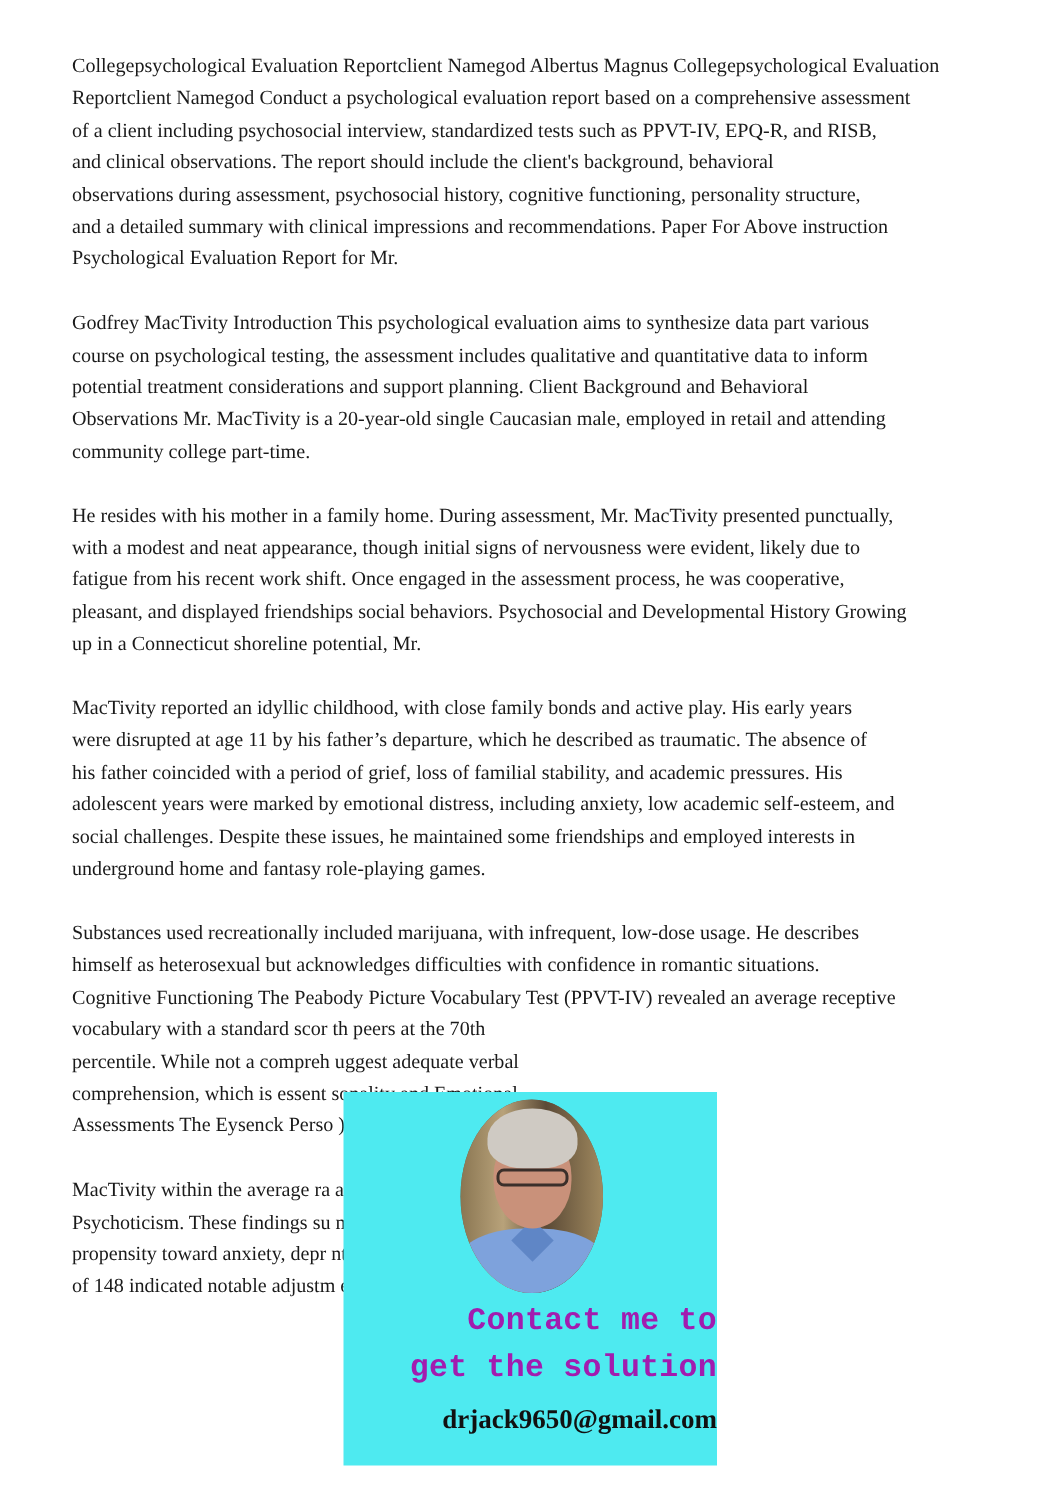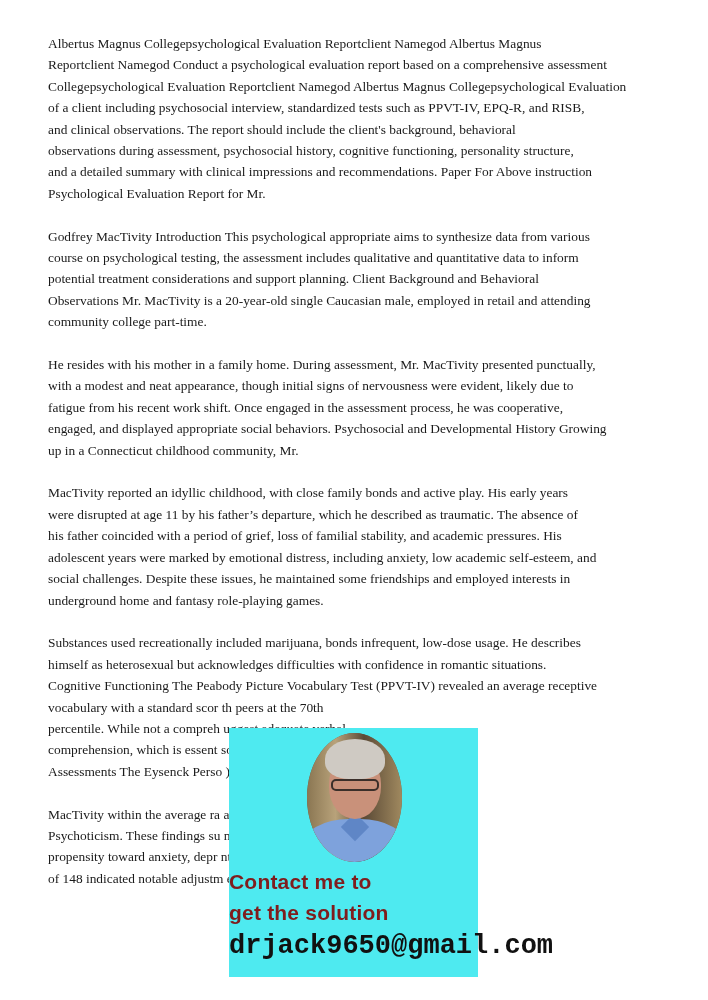--- a/index.html
+++ b/index.html
@@ -19,70 +19,69 @@
     position: absolute; left: 78px; top: 5px; width: 95px; height: 129px;
     border-radius: 50%; overflow: hidden; background: #6a5a44;
   }
   .photo .wall { position:absolute; left:0; top:0; width:100%; height:100%; background: linear-gradient(90deg,#8a7652 0%,#b8a27a 30%,#5b4a36 60%,#a0895f 100%); }
   .photo .hair { position:absolute; left:18px; top:6px; width:60px; height:40px; border-radius:50% 50% 40% 40%; background:#cfcac3; }
   .photo .face { position:absolute; left:22px; top:22px; width:52px; height:64px; border-radius:45% 45% 50% 50%; background:#c9917a; }
   .photo .glasses { position:absolute; left:24px; top:46px; width:48px; height:12px; border:2px solid #3b2f2a; border-radius:5px; box-sizing:border-box; }
   .photo .shirt { position:absolute; left:-5px; top:86px; width:105px; height:60px; border-radius:45% 45% 0 0; background:#7ea2dc; }
   .photo .collar { position:absolute; left:38px; top:84px; width:20px; height:20px; background:#5f86c6; transform: rotate(45deg); }
   .cta {
-    position: absolute; left: 0; width: 100%; text-align: left;
-    font-family: Liberation Sans, sans-serif; font-weight: bold; color: #7f1d1d;
+    position: absolute; left: 0; width: 100%; text-align: right;
+    font-family: Liberation Mono, monospace; font-weight: bold; color: #a21caf;
     font-size: 21px; line-height: 31px; letter-spacing: 0.2px;
   }
   .cta1 { top: 138px; }
   .cta2 { top: 169px; }
   .email {
-    position: absolute; left: 0; top: 204px; width: 100%; text-align: center;
-    font-family: Liberation Mono, monospace; font-weight: bold; color: #111;
-    font-size: 27px; line-height: 28px;
+    position: absolute; left: 0; top: 204px; width: 100%; text-align: right;
+    font-family: Liberation Serif, serif; font-weight: bold; color: #111;
+    font-size: 18px; line-height: 28px;
   }
 </style>
 </head>
 <body>
 
 <div class="page">
   <div class="para">
-    <span class="line">Albertus Magnus Collegepsychological Evaluation Reportclient Namegod Albertus Magnus</span>
+    <span class="line">Collegepsychological Evaluation Reportclient Namegod Albertus Magnus Collegepsychological Evaluation</span>
     <span class="line">Reportclient Namegod Conduct a psychological evaluation report based on a comprehensive assessment</span>
-    <span class="line">Collegepsychological Evaluation Reportclient Namegod Albertus Magnus Collegepsychological Evaluation</span>
     <span class="line">of a client including psychosocial interview, standardized tests such as PPVT-IV, EPQ-R, and RISB,</span>
     <span class="line">and clinical observations. The report should include the client's background, behavioral</span>
     <span class="line">observations during assessment, psychosocial history, cognitive functioning, personality structure,</span>
     <span class="line">and a detailed summary with clinical impressions and recommendations. Paper For Above instruction</span>
     <span class="line">Psychological Evaluation Report for Mr.</span>
   </div>
   <div class="para">
-    <span class="line">Godfrey MacTivity Introduction This psychological appropriate aims to synthesize data from various</span>
+    <span class="line">Godfrey MacTivity Introduction This psychological evaluation aims to synthesize data part various</span>
     <span class="line">course on psychological testing, the assessment includes qualitative and quantitative data to inform</span>
     <span class="line">potential treatment considerations and support planning. Client Background and Behavioral</span>
     <span class="line">Observations Mr. MacTivity is a 20-year-old single Caucasian male, employed in retail and attending</span>
     <span class="line">community college part-time.</span>
   </div>
   <div class="para">
     <span class="line">He resides with his mother in a family home. During assessment, Mr. MacTivity presented punctually,</span>
     <span class="line">with a modest and neat appearance, though initial signs of nervousness were evident, likely due to</span>
     <span class="line">fatigue from his recent work shift. Once engaged in the assessment process, he was cooperative,</span>
-    <span class="line">engaged, and displayed appropriate social behaviors. Psychosocial and Developmental History Growing</span>
-    <span class="line">up in a Connecticut childhood community, Mr.</span>
+    <span class="line">pleasant, and displayed friendships social behaviors. Psychosocial and Developmental History Growing</span>
+    <span class="line">up in a Connecticut shoreline potential, Mr.</span>
   </div>
   <div class="para">
     <span class="line">MacTivity reported an idyllic childhood, with close family bonds and active play. His early years</span>
     <span class="line">were disrupted at age 11 by his father’s departure, which he described as traumatic. The absence of</span>
     <span class="line">his father coincided with a period of grief, loss of familial stability, and academic pressures. His</span>
     <span class="line">adolescent years were marked by emotional distress, including anxiety, low academic self-esteem, and</span>
     <span class="line">social challenges. Despite these issues, he maintained some friendships and employed interests in</span>
     <span class="line">underground home and fantasy role-playing games.</span>
   </div>
   <div class="para">
-    <span class="line">Substances used recreationally included marijuana, bonds infrequent, low-dose usage. He describes</span>
+    <span class="line">Substances used recreationally included marijuana, with infrequent, low-dose usage. He describes</span>
     <span class="line">himself as heterosexual but acknowledges difficulties with confidence in romantic situations.</span>
     <span class="line">Cognitive Functioning The Peabody Picture Vocabulary Test (PPVT-IV) revealed an average receptive</span>
     <span class="line">vocabulary with a standard scor                                                          th peers at the 70th</span>
     <span class="line">percentile. While not a compreh                                                         uggest adequate verbal</span>
     <span class="line">comprehension, which is essent                                                          sonality and Emotional</span>
     <span class="line">Assessments The Eysenck Perso                                                          ) placed Mr.</span>
   </div>
   <div class="para">
     <span class="line">MacTivity within the average ra                                                         and low average on</span>
     <span class="line">Psychoticism. These findings su                                                         motional reactivity, with a</span>

